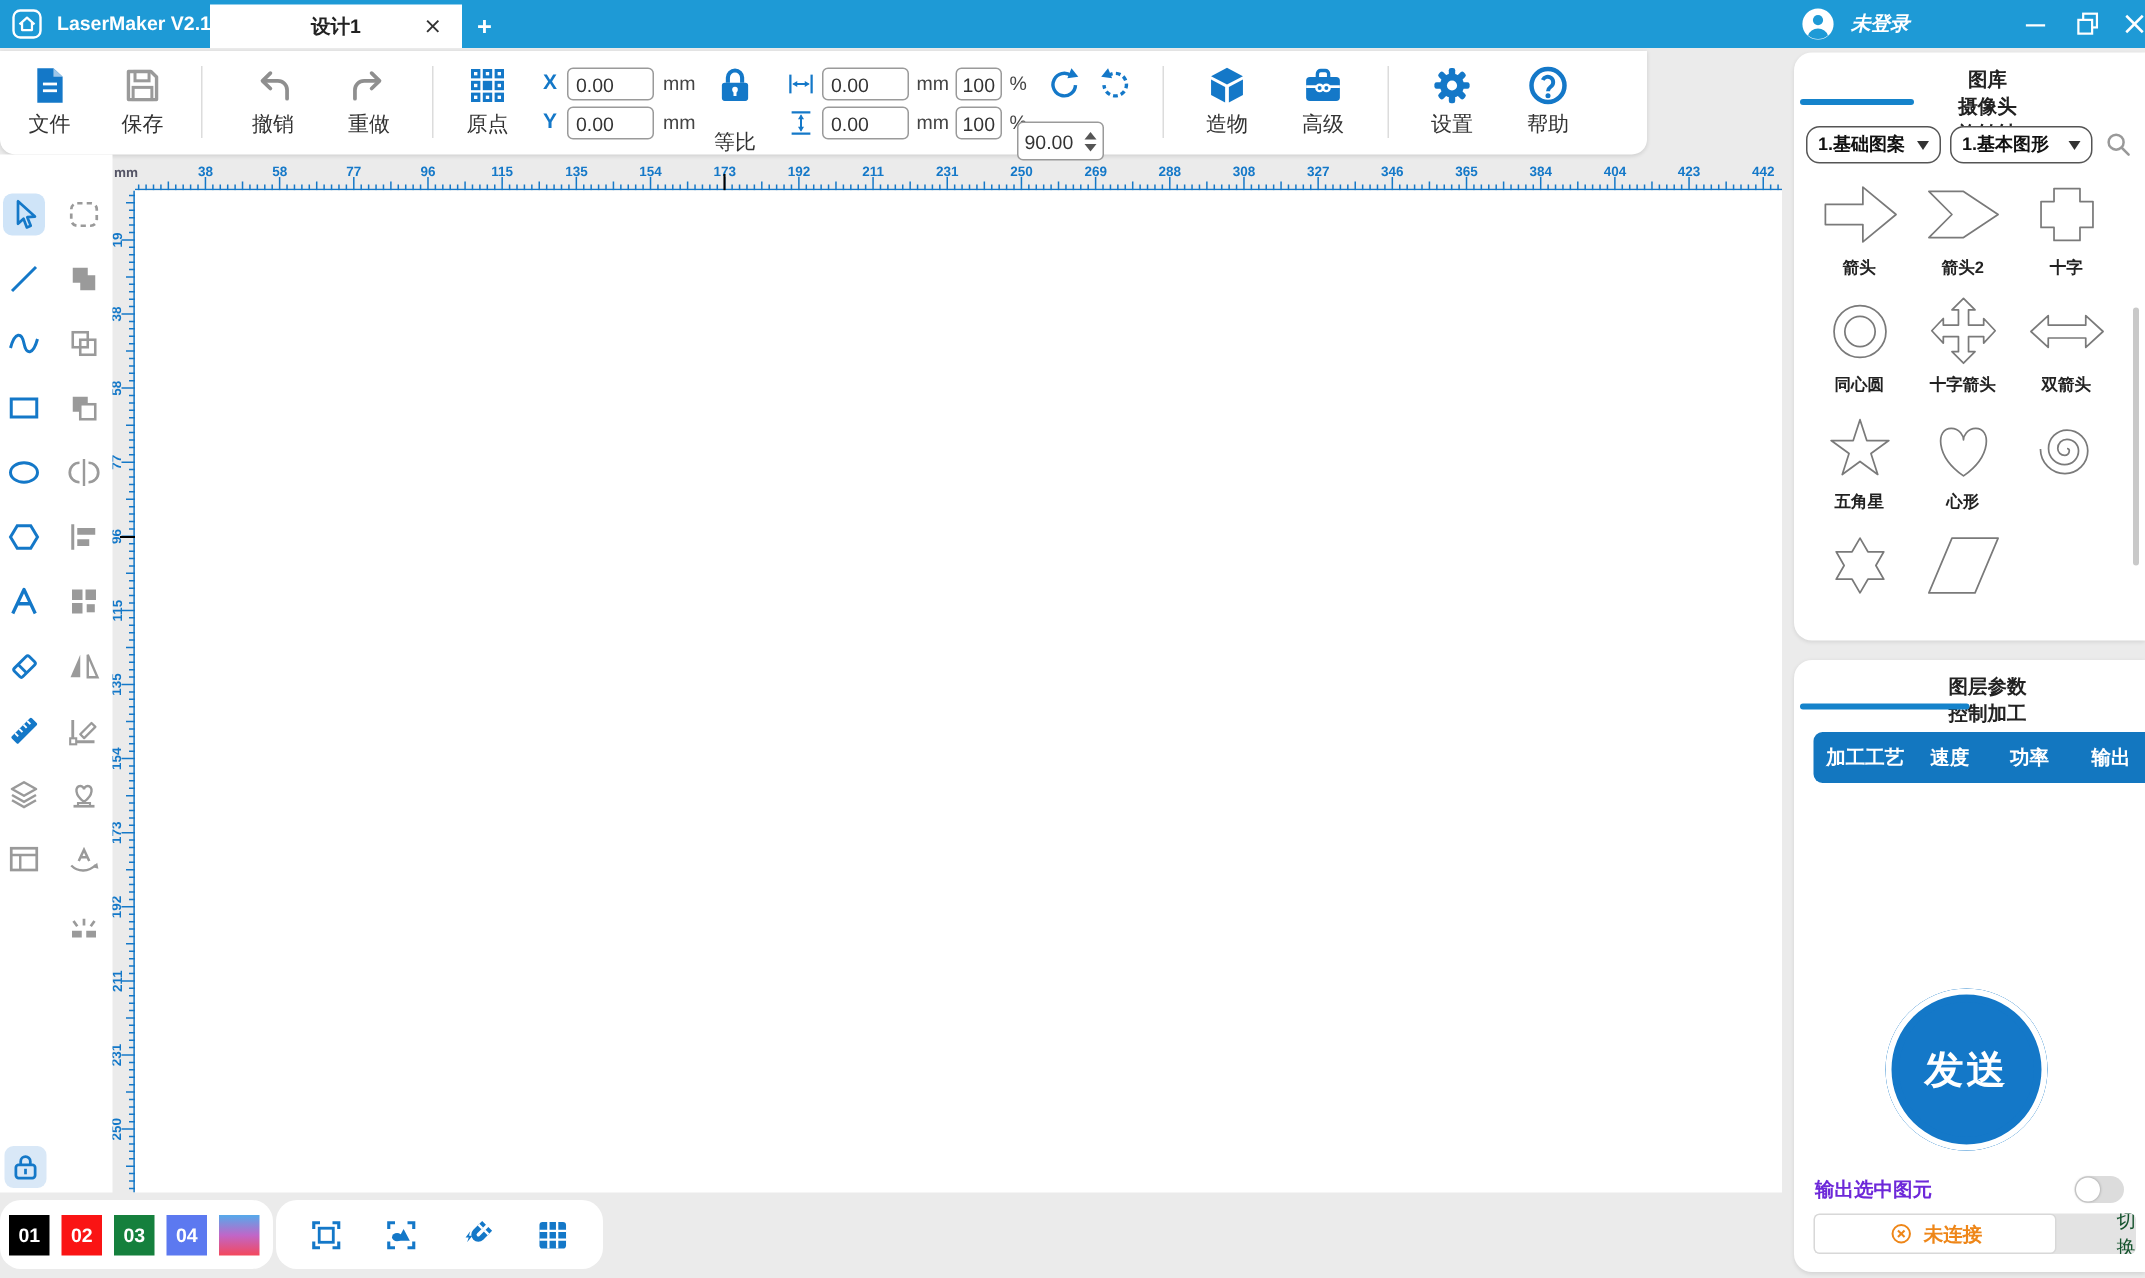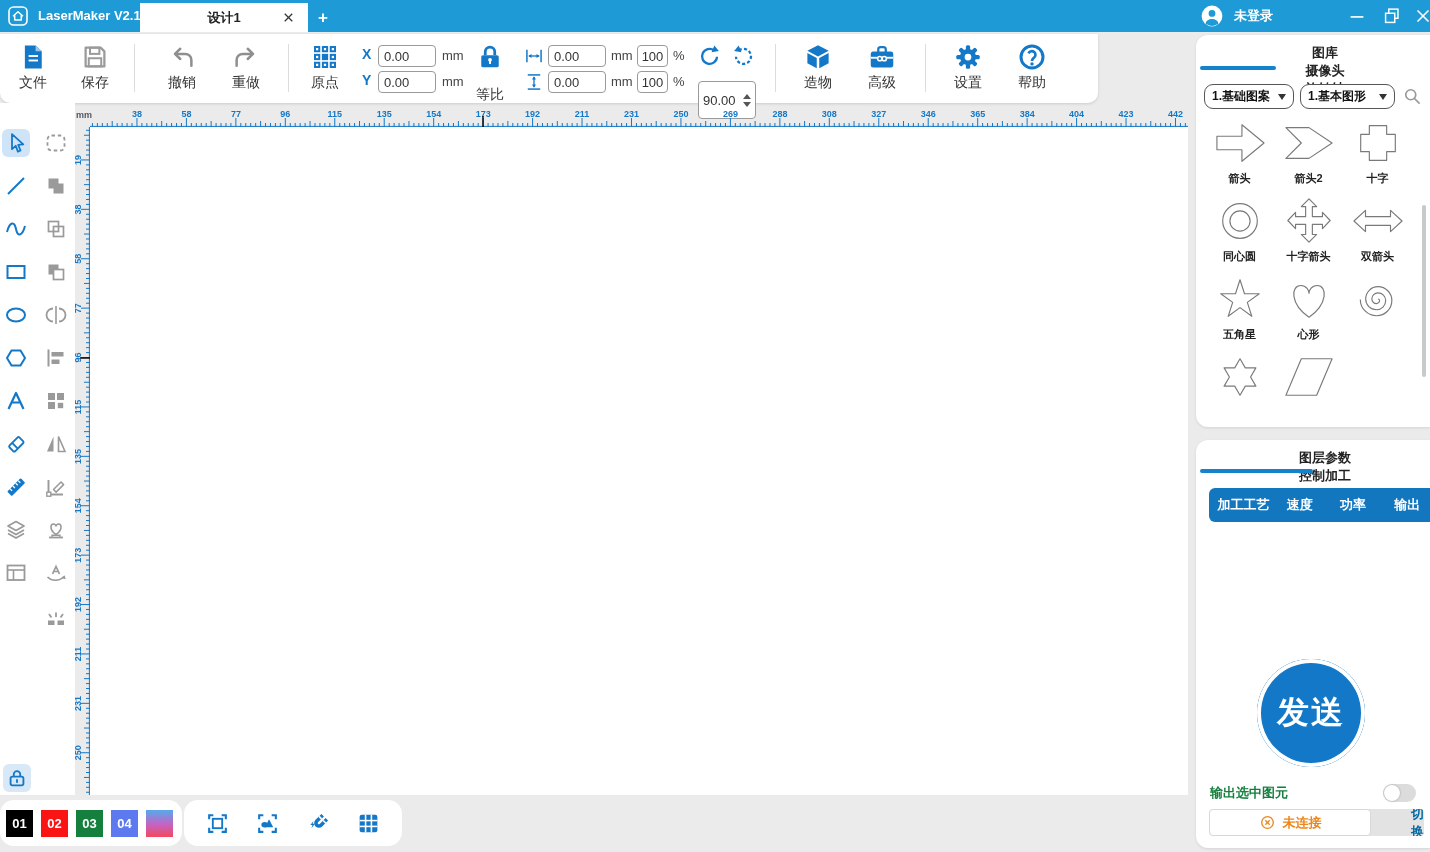--- a/index.html
+++ b/index.html
@@ -13,39 +13,39 @@
   #home-btn{position:absolute;left:6px;top:4px;width:24px;height:24px;color:#fff;}
   #app-title{position:absolute;left:38px;top:8px;color:#fff;font-size:13px;font-weight:bold;}
   #doc-tab{position:absolute;left:140px;top:3px;width:168px;height:29px;background:#fff;
            display:flex;align-items:center;justify-content:center;}
   #doc-tab .t{font-size:13px;font-weight:bold;color:#222;}
   #tab-close{position:absolute;right:12px;top:7px;width:15px;height:15px;color:#333;}
   #new-tab{position:absolute;left:310px;top:3px;width:26px;height:29px;color:#fff;
            font-size:17px;font-weight:bold;display:flex;align-items:center;justify-content:center;}
   #user-area{position:absolute;left:1200px;top:4px;display:flex;align-items:center;gap:10px;color:#fff;}
   #user-area .av{width:24px;height:24px;}
-  #user-area .nm{font-size:13px;font-weight:bold;}
+  #user-area .nm{font-size:13px;font-weight:bold;font-style:italic;}
   .win-btn{position:absolute;top:5px;width:22px;height:22px;color:#fff;}
   #btn-min{left:1346px;} #btn-max{left:1381px;} #btn-close{left:1412px;}
 
   
   #toolbar{position:absolute;left:0;top:34px;width:1098px;height:69px;background:#fff;
            border-radius:0 0 10px 10px;box-shadow:0 1px 3px rgba(0,0,0,.13);}
   .tbtn{position:absolute;top:8px;display:flex;flex-direction:column;align-items:center;gap:2px;}
   .tbtn .ic{width:30px;height:30px;}
   .tbtn .lbl{font-size:14px;color:#333;white-space:nowrap;}
   .vsep{position:absolute;top:10px;height:48px;width:1px;background:#dcdcdc;}
   .fld{position:absolute;height:22px;border:1px solid #9a9a9a;border-radius:4px;font-size:13px;
        color:#333;padding:0 5px;background:#fff;box-sizing:border-box;
        font-family:"Liberation Sans","DejaVu Sans",sans-serif;}
   .unit{position:absolute;font-size:13px;color:#444;}
   .axis{position:absolute;font-size:14px;font-weight:bold;color:var(--c-accent);}
   .dimic{position:absolute;width:20px;height:20px;color:var(--c-accent);}
   .rotic{position:absolute;width:25px;height:25px;color:var(--c-accent);}
-  #angle-spin{position:absolute;left:698px;top:47px;width:58px;height:38px;border:1px solid #9a9a9a;
+  #angle-spin{position:absolute;left:678px;top:47px;width:58px;height:26px;border:1px solid #9a9a9a;
               border-radius:4px;background:#fff;box-sizing:border-box;display:flex;align-items:center;}
   #angle-spin input{border:none;outline:none;width:38px;font-size:13px;color:#333;padding:0 0 0 4px;background:transparent;}
   .spin-arrows{display:flex;flex-direction:column;gap:3px;margin-left:2px;}
   .spin-arrows i{width:0;height:0;border-left:4px solid transparent;border-right:4px solid transparent;}
   .spin-up{border-bottom:5px solid #555;} .spin-down{border-top:5px solid #555;}
 
   
   #leftpanel{position:absolute;left:0;top:103px;width:75px;height:692px;background:#fff;}
   .tool{position:absolute;width:28px;height:28px;border-radius:6px;
         display:flex;align-items:center;justify-content:center;}
@@ -90,34 +90,34 @@
   .gcell svg{width:64px;height:50px;}
   .gcell .gl{font-size:11px;font-weight:bold;color:#222;margin-top:3px;}
   #gallery-scrollbar{position:absolute;left:226px;top:170px;width:4px;height:172px;background:#c9c9c9;border-radius:2px;}
 
   #param-header{position:absolute;left:13px;top:48px;width:221px;height:34px;background:var(--c-header_blue);
                 border-radius:6px 0 0 6px;display:flex;align-items:center;color:#fff;}
   #param-header span{font-size:13px;font-weight:bold;text-align:center;}
   #send-btn{position:absolute;left:61px;top:219px;width:108px;height:108px;border-radius:50%;
             background:var(--c-accent);display:flex;align-items:center;justify-content:center;
             box-shadow:inset 0 0 0 4px #fff, inset 0 0 0 9px var(--c-accent);}
-  #send-btn span{color:#fff;font-size:32px;font-weight:bold;letter-spacing:2px;}
+  #send-btn span{color:#fff;font-size:26px;font-weight:bold;letter-spacing:2px;}
   #output-row{position:absolute;left:14px;top:344px;width:206px;display:flex;align-items:center;justify-content:space-between;}
-  #output-row .ol{font-size:13px;font-weight:bold;color:#15803d;}
+  #output-row .ol{font-size:13px;font-weight:bold;color:#6d28d9;}
   #output-toggle{width:33px;height:18px;border-radius:9px;background:#dcdcdc;position:relative;}
   #output-toggle .knob{position:absolute;left:1px;top:1px;width:16px;height:16px;border-radius:50%;
                        background:#fff;box-shadow:0 0 2px rgba(0,0,0,.35);}
   #status-bar{position:absolute;left:13px;top:369px;width:215px;height:27px;background:#e3e3e3;
               border-radius:4px;display:flex;overflow:hidden;}
   #status-conn{width:162px;background:#fff;border:1px solid #d8d8d8;box-sizing:border-box;border-radius:4px;
                display:flex;align-items:center;justify-content:center;gap:7px;color:var(--c-orange);}
   #status-conn svg{width:17px;height:17px;}
   #status-conn .st{font-size:13px;font-weight:bold;}
   #status-switch{flex:1;display:flex;align-items:center;justify-content:center;
-                 font-size:13px;font-weight:bold;color:#0369a1;padding-left:40px;}
+                 font-size:13px;font-weight:normal;color:#14532d;padding-left:40px;}
 </style>
 </head>
 <body>
 
 <div id="app" style="--c-accent: #1478C8; --c-titlebar: #1E9AD6; --c-bg: #EBEBEB; --c-header_blue: #1377C0; --c-underline: #1583CB; --c-gray_icon: #9A9A9A; --c-orange: #EE8618; --c-ruler: #1478C8;">
 
   <div id="titlebar">
     <div id="home-btn">
         <svg viewBox="0 0 24 24">
           <rect x="3" y="3" width="18" height="18" rx="4.5" fill="none" stroke="currentColor" stroke-width="1.6"></rect>

